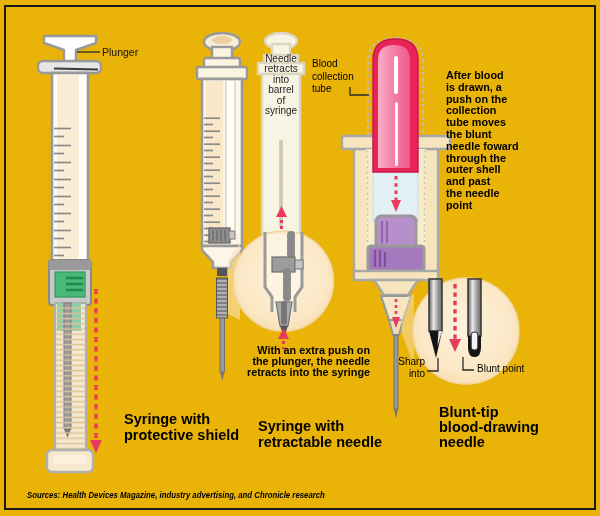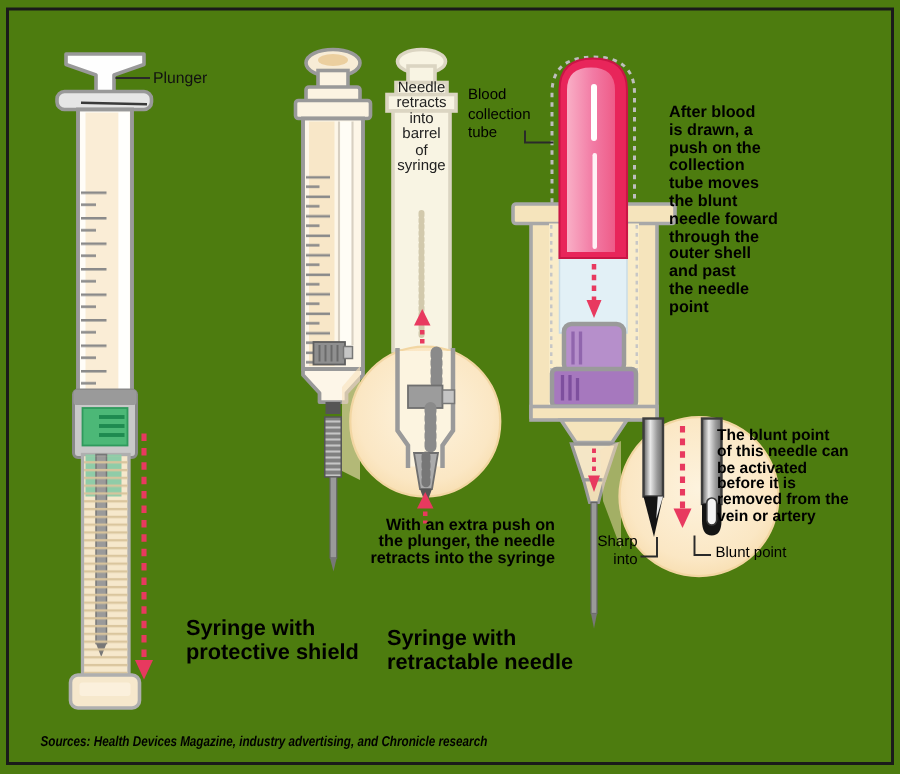--- a/index.html
+++ b/index.html
@@ -1,17 +1,17 @@
 <!DOCTYPE html>
 <html style="--frame: #1a1a1a; --outline_gray: #999999; --needle_gray: #9a9a9a; --cream: #F6E8CC; --tan_shell: #F5E4BC; --ghost_fill: #F8F4E3; --ghost_line: #DBD5C2; --lock_green: #4CB877; --lock_green_dark: #1E8A50; --arrow_red: #E8395F; --blood_pink: #E8255A; --blood_pink_light: #F9AFC6; --pale_blue: #E2F0F6; --purple: #B68FCB; --purple_deep: #A678BE; --purple_line: #7E4F9E; --inset_peach: #F9DFB2; --text: #000000;"><head>
 <meta charset="utf-8">
 <style>
   html,body{margin:0;padding:0;background:#fff;}
   #canvas{
-    position:relative;width:600px;height:516px;background:#4d7c0f;overflow:hidden;
+    position:relative;width:600px;height:516px;background:#eab308;overflow:hidden;
     font-family:"Liberation Sans", sans-serif;color:#000;
   }
   .frame{position:absolute;left:4px;top:5px;right:4px;bottom:6px;border:2px solid #1a1a1a;pointer-events:none;}
   svg{position:absolute;left:0;top:0;}
   .txt{position:absolute;white-space:pre-line;color:#000;}
   .lbl{font-size:10.5px;line-height:12.5px;color:#111;}
   .ann{font-weight:bold;font-size:10.8px;}
   .ttl{font-weight:bold;font-size:14.5px;line-height:15.5px;letter-spacing:0;margin-left:20px;}
   #plunger-label{left:102px;top:46px;}
   #shield-ann{left:105px;top:280px;line-height:12.3px;width:110px;}
@@ -240,26 +240,23 @@
 push on the
 collection
 tube moves
 the blunt
 needle foward
 through the
 outer shell
 and past
 the needle
 point</div>
-  <div class="txt ann" id="blunt-note">The blunt point
-of this needle can
-be activated
-before it is
-removed from the
-vein or artery</div>
   <div class="txt" id="sharp-label">Sharp
 into</div>
   <div class="txt" id="blunt-label">Blunt point</div>
+  <div class="txt ttl" id="draw-title">Blunt-tip
+blood-drawing
+needle</div>
 
   <div class="txt" id="footer-sources">Sources: Health Devices Magazine, industry advertising, and Chronicle research</div>
 
   <div class="frame"></div>
 </div>
 
 </body></html>

